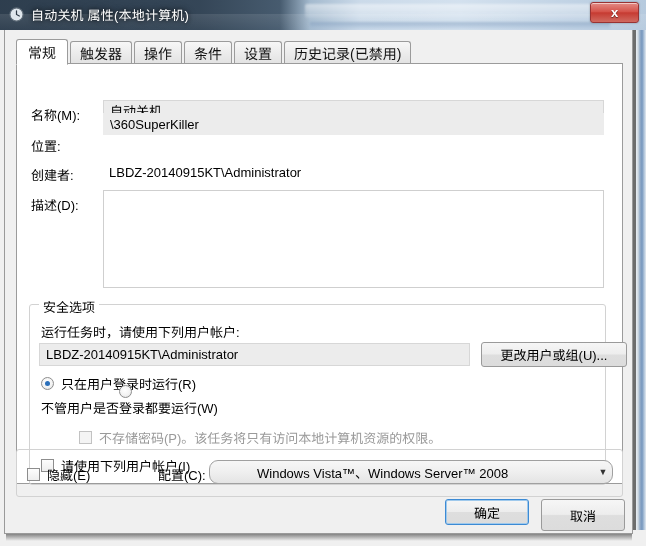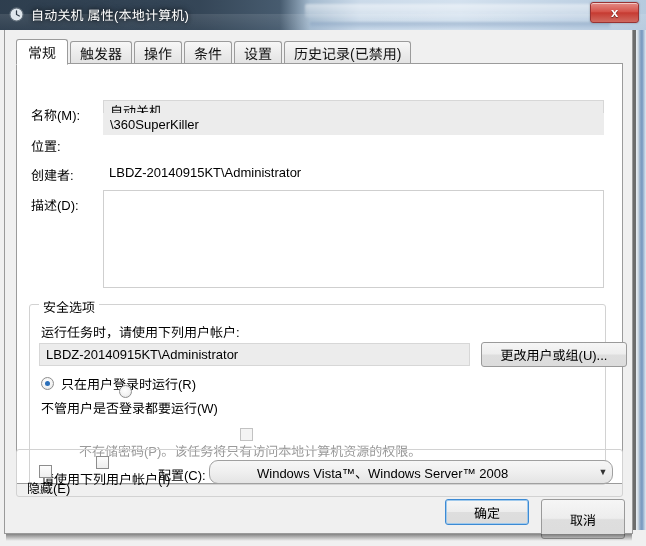--- a/index.html
+++ b/index.html
@@ -251,21 +251,20 @@
   }
   .radio-label { font-size: 13px; color: #000; }
 
   
   .check-row {
     position: absolute;
     display: flex;
     align-items: center;
     cursor: pointer;
     white-space: nowrap;
-    flex-direction: column;
   }
   .checkbox {
     width: 13px; height: 13px;
     border: 1px solid #8d8d8d;
     background: linear-gradient(to bottom, #fdfdfd, #eeeeee);
     margin-right: 7px;
     flex: none;
   }
   .checkbox.disabled {
     border-color: #c2c2c2;
@@ -428,18 +427,18 @@
     </div>
 
     <div class="lbl" style="left:153px; top:435px;">配置(C):</div>
 
     <div class="combo" style="left:204px; top:430px; width:404px; height:24px;">
       <span class="combo-text">Windows Vista™、Windows Server™ 2008</span>
       <span class="combo-arrow">▼</span>
     </div>
 
     <div class="btn default" style="left:440px; top:469px; width:84px; height:26px;">确定</div>
-    <div class="btn" style="left:536px; top:469px; width:84px; height:40px;">取消</div>
+    <div class="btn" style="left:536px; top:469px; width:84px; height:32px;">取消</div>
 
   </div>
 
   <div class="bottom-shadow"></div>
 </div>
 
 </body></html>

